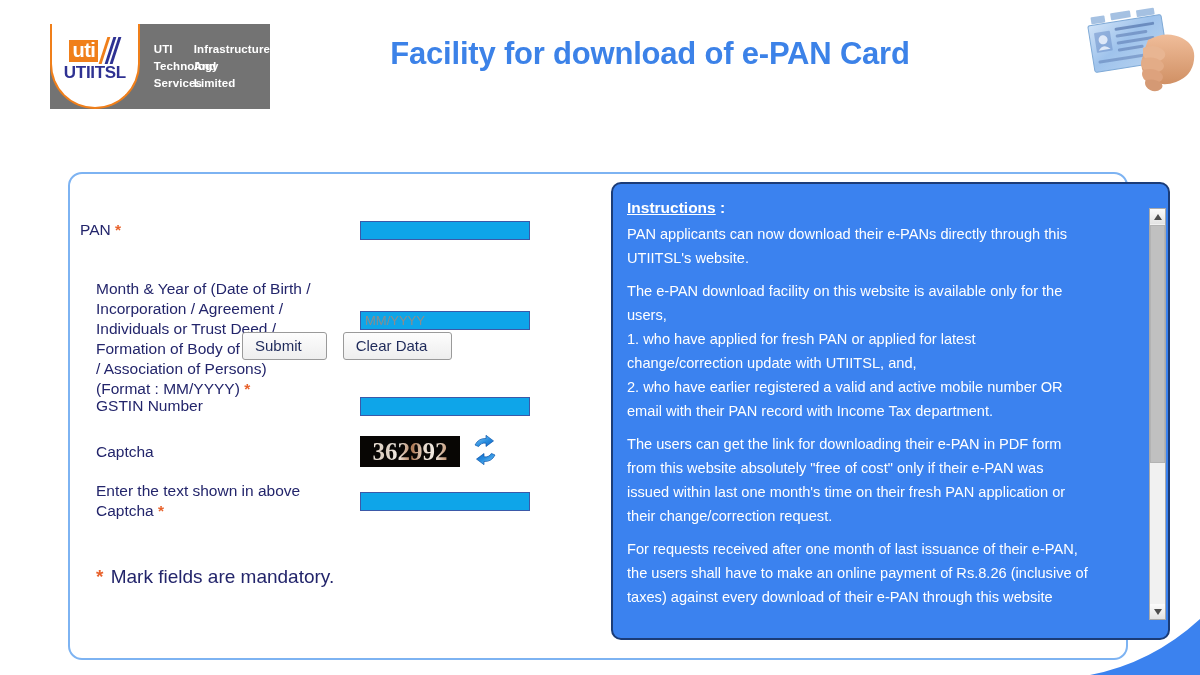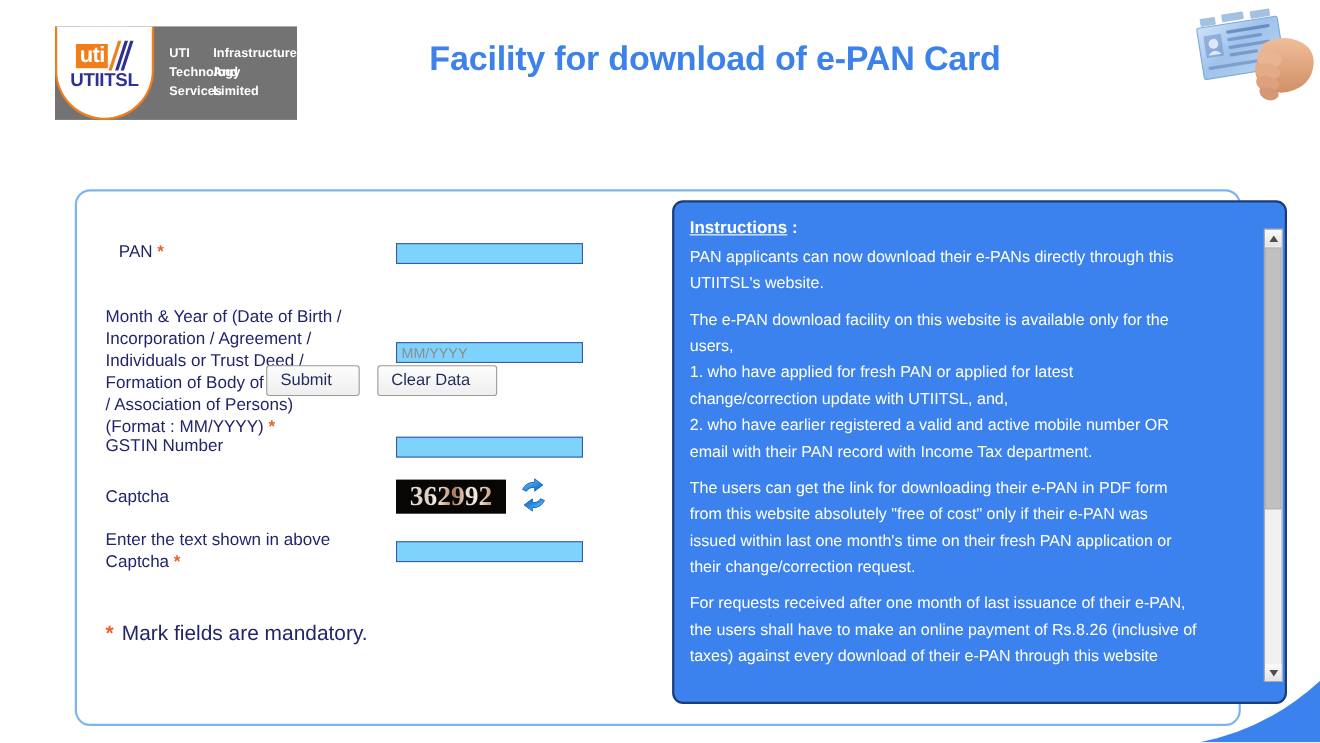--- a/index.html
+++ b/index.html
@@ -122,21 +122,21 @@
     color: #23256b;
     font-size: 15.5px;
     line-height: 20px;
     width: 262px;
   }
   .req { color: #e8622c; font-weight: bold; }
   .finput {
     position: absolute;
     height: 19px;
     border: 1.5px solid #3b59a8;
-    background: #7dd3fc;
+    background: #0ea5e9;
     font-family: "Liberation Sans", sans-serif;
     font-size: 13px;
     color: #333;
     padding: 0 4px;
     outline: none;
     border-radius: 0;
   }
   .finput::placeholder { color: #8c8c8c; }
 
   .captcha-img {
@@ -325,21 +325,21 @@
         <path d="M57 66 q11 -3 18 3 q4 4 0 8 q-6 4 -13 1 q-6 -3 -6 -8 q0 -2 1 -4 z" fill="#dda27d"></path>
         <path d="M60 76 q9 -2 15 3 q3 3 0 6 q-5 4 -11 1 q-5 -3 -5 -7 q0 -2 1 -3 z" fill="#d49974"></path>
       </g>
     </svg>
   </div>
 
   <div class="panel"></div>
 
   <div>
 
-    <div class="frow" style="left:108px; top:220px;">
+    <div class="frow" style="left:80px; top:220px;">
       <div class="flabel">
         <span>PAN</span>
         <span class="req">*</span>
       </div>
     </div>
     <input class="finput" style="left: 360px; top: 221px; width: 170px;" type="text" value="">
 
     <div class="frow" style="left:96px; top:262px;margin-top:17px;">
       <div class="flabel">
         <span>Month &amp; Year of (Date of Birth /</span><br>

